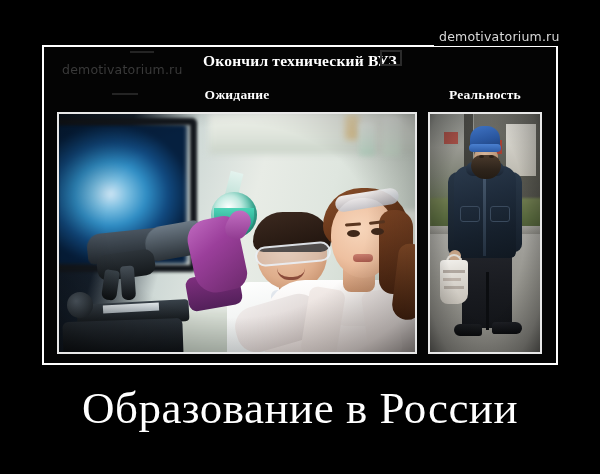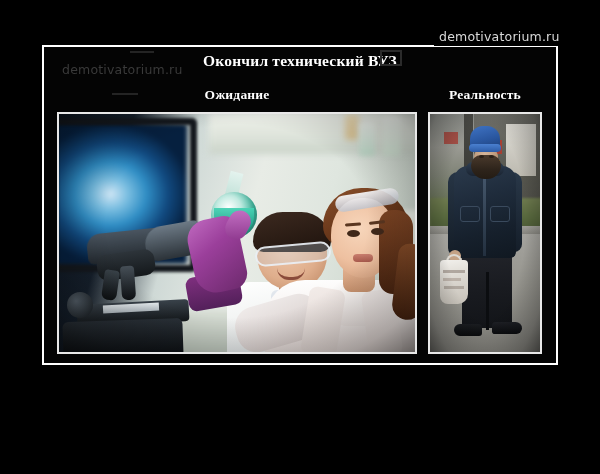--- a/index.html
+++ b/index.html
@@ -695,14 +695,15 @@
       <div id="bum-bag-handle"></div>
       <div id="bum-bag"></div>
       <div id="bum-bag-print-1"></div>
       <div id="bum-bag-print-2"></div>
       <div id="bum-bag-print-3"></div>
 
       <div class="photo-vignette"></div>
     </div>
   </div>
 
+  <div id="poster-title">Образование в России</div>
 
 </div>
 
 </body></html>

